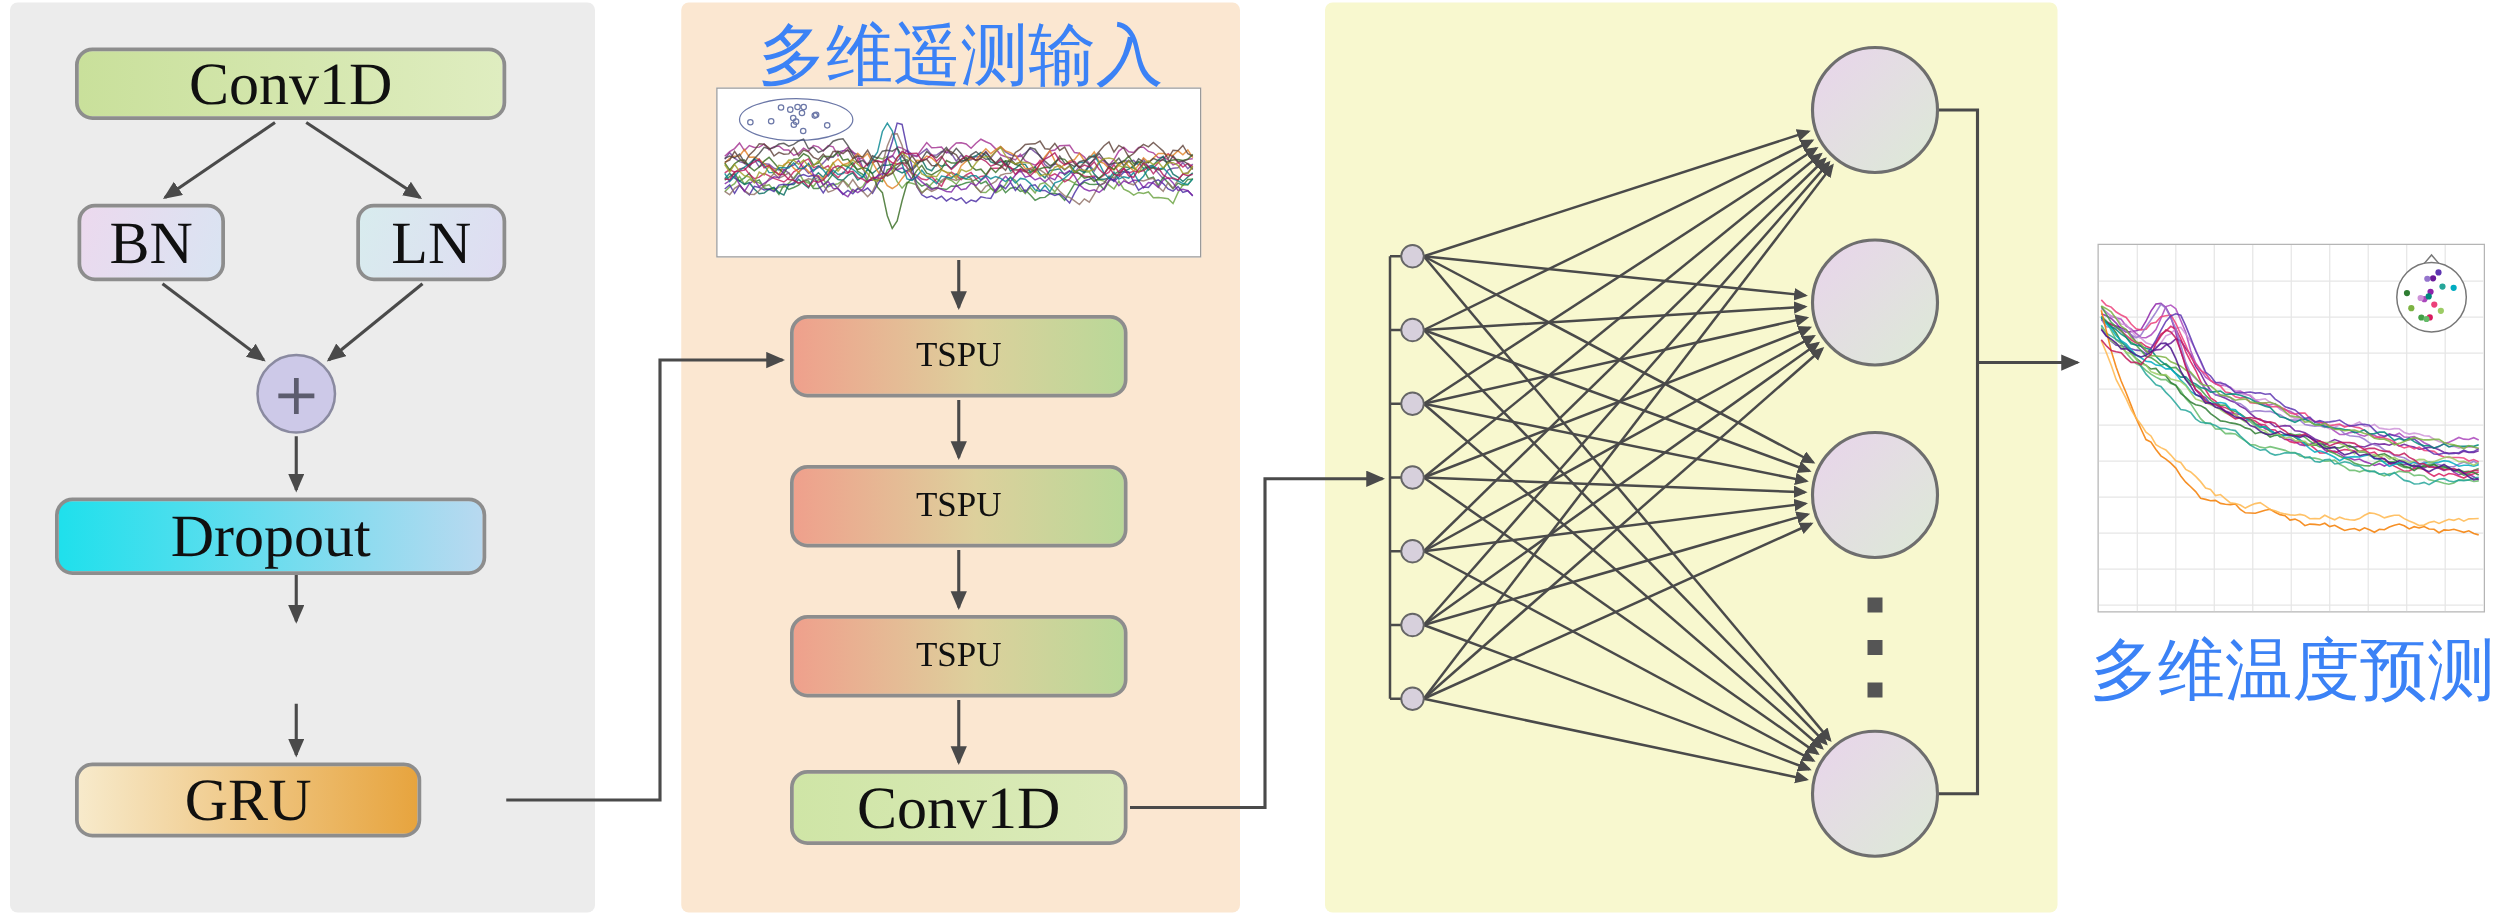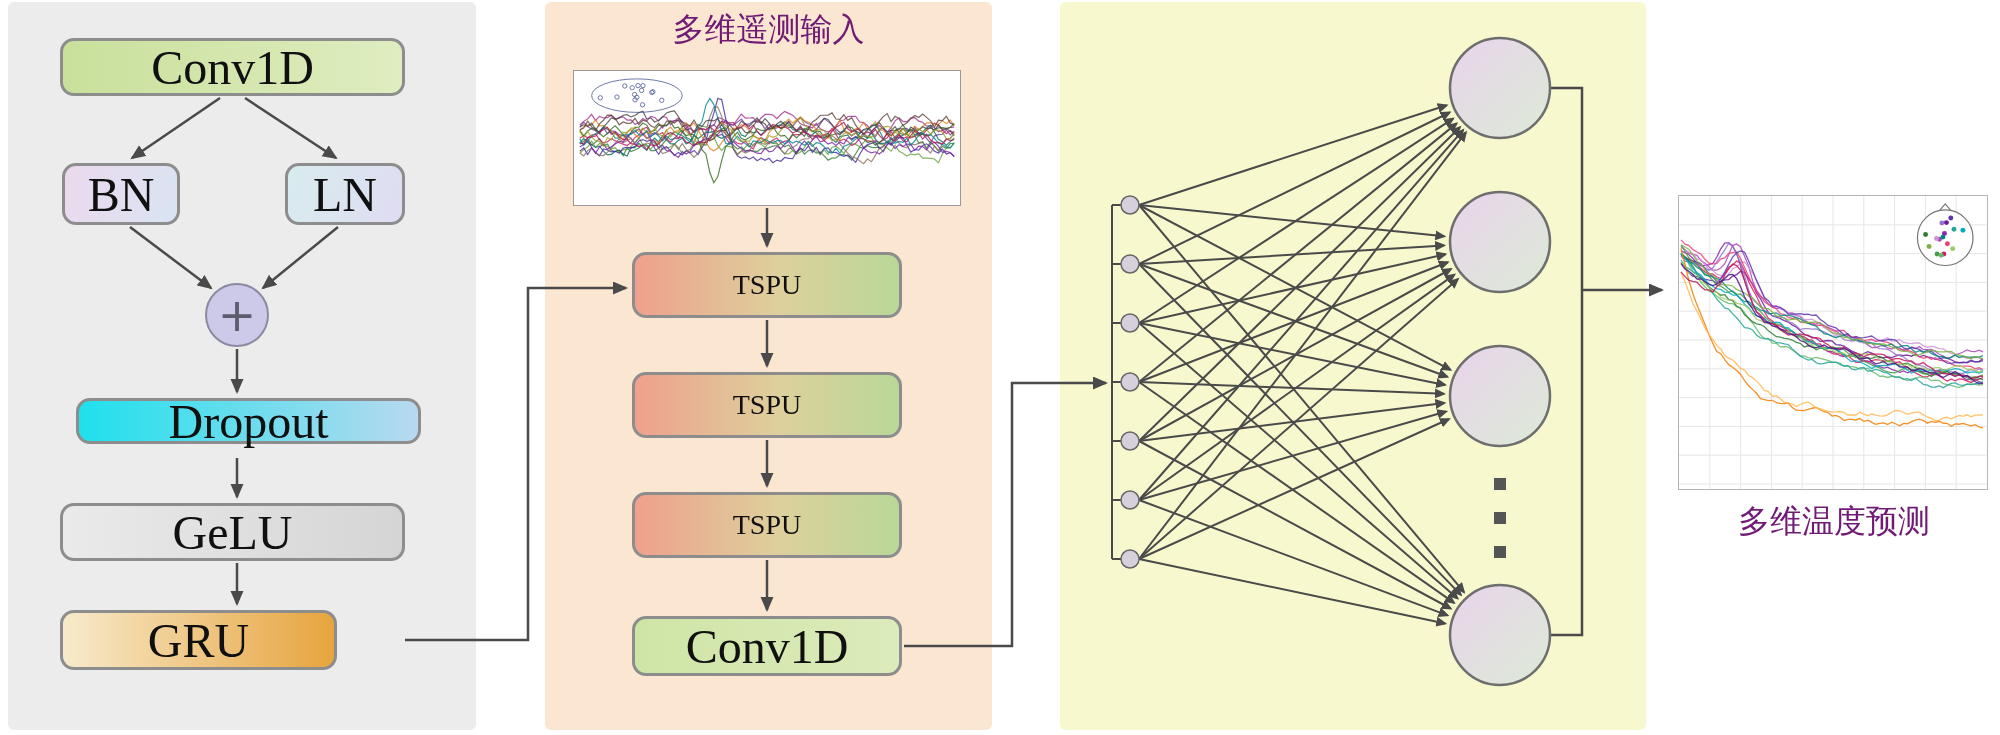--- a/index.html
+++ b/index.html
@@ -12,35 +12,35 @@
   #panel-right{left:1060px;width:586px;background:#f8f8cf}
 
   #wires{position:absolute;left:0;top:0;z-index:1;pointer-events:none}
 
   .block{position:absolute;z-index:2;display:flex;align-items:center;justify-content:center;
          border:3px solid #8d8d8d;border-radius:14px;font-size:48px;color:#101010;
          font-family:"Liberation Serif",serif}
   .blk-conv1d {left:60px; top:38px; width:345px;height:58px;background:linear-gradient(90deg,#c9e09b,#dfedc0)}
   .blk-bn     {left:62px; top:163px;width:118px;height:62px;background:linear-gradient(110deg,#ecd9ee,#d9e4f2)}
   .blk-ln     {left:285px;top:163px;width:120px;height:62px;background:linear-gradient(110deg,#d8ecee,#dfdcf2)}
-  .blk-dropout{left:76px; top:398px;width:345px;height:46px;background:linear-gradient(90deg,#1fe0ec,#b8d9f0)}
+  .blk-dropout{left:44px; top:398px;width:345px;height:62px;background:linear-gradient(90deg,#1fe0ec,#b8d9f0)}
   .blk-gelu   {left:60px; top:503px;width:345px;height:58px;background:linear-gradient(90deg,#eaeaea,#d5d5d5)}
   .blk-gru    {left:60px; top:610px;width:277px;height:60px;background:linear-gradient(90deg,#f7eacb,#e7a43e)}
   .blk-tspu1  {left:632px;top:252px;width:270px;height:66px}
   .blk-tspu2  {left:632px;top:372px;width:270px;height:66px}
   .blk-tspu3  {left:632px;top:492px;width:270px;height:66px}
   .grad-tspu  {background:linear-gradient(90deg,#efa08c,#ddd09c 55%,#b9d898);font-size:28px}
   .blk-conv1d2{left:632px;top:616px;width:270px;height:60px;background:linear-gradient(90deg,#cfe5a6,#dcebbb)}
 
   .plus-circle{position:absolute;left:205px;top:283px;width:64px;height:64px;z-index:2;
                border:2px solid #8a8aa0;border-radius:50%;background:#cdc9e8;
                display:flex;align-items:center;justify-content:center;
                font-size:46px;color:#5c5c6e;font-family:"DejaVu Sans",sans-serif}
 
-  .cn-title{position:absolute;z-index:2;font-size:32px;color:#701a75;text-align:center;
+  .cn-title{position:absolute;z-index:2;font-size:54px;color:#3b82f6;text-align:center;
             font-family:Liberation Mono, monospace}
   #mid-title{left:545px;top:8px;width:447px}
   #out-label{left:1659px;top:500px;width:350px}
 
   #signal-svg{position:absolute;left:573px;top:70px;width:388px;height:136px;
               background:#fff;border:1px solid #9a9a9a;z-index:2}
   #plot-svg{position:absolute;left:1678px;top:195px;width:310px;height:295px;
             background:#fff;border:1px solid #b5b5b5;z-index:2}
 </style>
 </head>
@@ -136,21 +136,20 @@
         <rect x="1494" y="512" width="12" height="12" fill="#555"></rect>
         <rect x="1494" y="546" width="12" height="12" fill="#555"></rect>
       </g>
   </svg>
 
   <div class="block blk-conv1d">Conv1D</div>
   <div class="block blk-ln">LN</div>
   <div class="block blk-bn">BN</div>
   <div class="plus-circle">+</div>
   <div class="block blk-dropout">Dropout</div>
-  <div class="block blk-gelu">GeLU</div>
   <div class="block blk-gru">GRU</div>
 
   <div class="cn-title" id="mid-title">多维遥测输入</div>
   <svg id="signal-svg" viewBox="0 0 388 136">
       <polyline points="4,57.2 8,51.9 12,56.3 16,59.2 20,60.4 24,63.7 28,57.2 32,63.6 36,61.0 40,61.3 44,64.6 48,65.9 52,65.5 56,68.5 60,73.5 64,67.8 68,64.1 72,68.6 76,65.8 80,64.0 84,60.2 88,55.8 92,55.7 96,51.2 100,50.4 104,50.4 108,51.7 112,53.4 116,64.0 120,74.0 124,74.1 128,71.4 132,63.4 136,56.3 140,54.4 144,58.6 148,54.9 152,50.0 156,53.3 160,55.1 164,51.9 168,48.8 172,54.0 176,53.9 180,50.9 184,51.5 188,52.4 192,58.8 196,53.9 200,58.5 204,57.7 208,55.0 212,55.2 216,50.9 220,56.3 224,51.0 228,47.1 232,51.2 236,53.6 240,54.6 244,55.0 248,52.3 252,48.3 256,51.4 260,54.3 264,61.5 268,64.8 272,61.0 276,62.4 280,66.0 284,62.4 288,68.1 292,63.0 296,67.5 300,61.8 304,66.7 308,60.2 312,57.3 316,64.2 320,60.3 324,60.5 328,58.2 332,59.1 336,58.2 340,62.1 344,57.2 348,63.8 352,63.8 356,68.5 360,73.1 364,65.8 368,64.6 372,64.2 376,60.0 380,64.9 384,61.2" fill="none" stroke="#6a3d9a" stroke-width="1.2" opacity="0.8"></polyline>
       <polyline points="4,54.8 8,51.1 12,48.6 16,44.0 20,50.2 24,46.1 28,47.7 32,47.4 36,44.8 40,49.5 44,47.1 48,46.5 52,49.8 56,49.7 60,54.1 64,52.4 68,48.2 72,50.6 76,46.2 80,47.2 84,50.6 88,46.1 92,47.2 96,54.6 100,50.7 104,47.7 108,51.2 112,56.9 116,56.5 120,62.3 124,58.1 128,58.8 132,59.5 136,56.6 140,55.0 144,47.2 148,48.2 152,50.7 156,54.6 160,54.5 164,49.0 168,43.7 172,47.9 176,47.7 180,47.4 184,52.1 188,47.7 192,44.1 196,43.9 200,44.8 204,48.3 208,44.2 212,41.0 216,43.0 220,44.8 224,48.8 228,53.6 232,55.2 236,56.1 240,57.8 244,53.2 248,58.6 252,60.4 256,62.0 260,59.8 264,56.5 268,50.5 272,49.8 276,46.2 280,46.0 284,45.9 288,51.8 292,52.4 296,55.5 300,61.0 304,57.8 308,55.4 312,59.0 316,62.2 320,57.5 324,50.6 328,47.4 332,51.1 336,51.7 340,47.6 344,47.4 348,50.9 352,52.0 356,56.0 360,55.6 364,57.6 368,61.8 372,60.2 376,58.9 380,57.2 384,56.9" fill="none" stroke="#a02c8f" stroke-width="1.2" opacity="0.8"></polyline>
       <polyline points="4,74.3 8,71.3 12,68.5 16,75.0 20,72.3 24,68.6 28,75.6 32,74.1 36,80.6 40,81.9 44,80.6 48,85.8 52,78.1 56,81.8 60,80.2 64,78.2 68,74.5 72,74.8 76,80.9 80,80.9 84,78.4 88,74.3 92,69.1 96,64.6 100,61.7 104,63.6 108,59.8 112,67.2 116,69.5 120,75.4 124,73.0 128,74.1 132,75.3 136,65.9 140,64.0 144,61.5 148,58.7 152,57.5 156,68.3 160,75.5 164,79.1 168,77.2 172,80.9 176,80.6 180,81.1 184,81.8 188,78.9 192,79.1 196,77.8 200,76.3 204,75.6 208,73.6 212,77.0 216,75.1 220,80.6 224,83.6 228,78.8 232,84.4 236,80.8 240,80.0 244,83.3 248,82.2 252,86.1 256,90.6 260,88.5 264,88.2 268,85.1 272,84.9 276,86.2 280,90.5 284,84.0 288,77.3 292,78.5 296,75.8 300,77.5 304,77.7 308,77.3 312,82.0 316,75.0 320,69.7 324,66.8 328,63.3 332,64.0 336,64.3 340,67.5 344,65.6 348,73.0 352,71.7 356,78.4 360,71.9 364,76.5 368,81.2 372,76.6 376,78.5 380,73.6 384,73.5" fill="none" stroke="#2e7d32" stroke-width="1.2" opacity="0.8"></polyline>
       <polyline points="4,83.6 8,79.7 12,77.1 16,71.2 20,77.4 24,73.6 28,75.4 32,76.4 36,79.1 40,77.9 44,82.6 48,79.8 52,79.7 56,76.7 60,72.4 64,67.7 68,75.0 72,76.5 76,79.4 80,73.9 84,73.3 88,79.7 92,77.9 96,77.2 100,74.0 104,77.9 108,83.7 112,81.5 116,79.5 120,73.2 124,61.0 128,55.8 132,57.0 136,54.8 140,66.8 144,75.5 148,80.7 152,76.0 156,76.7 160,78.0 164,84.3 168,81.3 172,77.2 176,73.1 180,75.9 184,72.8 188,74.5 192,77.6 196,72.3 200,73.4 204,73.7 208,80.1 212,84.0 216,84.2 220,80.7 224,84.5 228,82.3 232,77.7 236,71.5 240,74.6 244,80.9 248,85.1 252,80.1 256,84.7 260,77.4 264,76.2 268,79.6 272,83.7 276,78.2 280,73.8 284,74.5 288,76.6 292,72.6 296,67.5 300,67.6 304,74.1 308,74.0 312,75.0 316,78.2 320,81.4 324,75.1 328,81.5 332,83.4 336,86.3 340,84.2 344,85.1 348,83.8 352,88.5 356,88.3 360,88.7 364,89.3 368,93.2 372,84.3 376,78.0 380,78.2 384,72.8" fill="none" stroke="#66a03c" stroke-width="1.2" opacity="0.8"></polyline>
       <polyline points="4,68.3 8,65.6 12,67.8 16,65.1 20,64.2 24,69.5 28,73.0 32,71.8 36,68.7 40,70.8 44,72.8 48,74.2 52,75.7 56,72.7 60,67.5 64,65.1 68,58.9 72,57.0 76,64.1 80,62.7 84,64.6 88,62.5 92,68.6 96,72.2 100,67.8 104,68.8 108,62.0 112,57.7 116,65.2 120,60.7 124,59.8 128,58.5 132,59.8 136,56.7 140,60.1 144,61.3 148,60.0 152,63.7 156,68.8 160,70.3 164,73.3 168,74.1 172,71.3 176,75.7 180,79.2 184,71.1 188,67.7 192,70.2 196,73.9 200,69.9 204,68.0 208,73.2 212,71.2 216,70.7 220,64.8 224,64.6 228,64.5 232,60.8 236,64.4 240,65.8 244,65.8 248,67.6 252,64.6 256,63.5 260,58.1 264,64.3 268,71.0 272,69.1 276,71.5 280,75.6 284,73.3 288,68.3 292,68.8 296,71.0 300,71.5 304,70.8 308,72.7 312,70.2 316,67.8 320,61.6 324,68.1 328,64.6 332,68.3 336,67.0 340,67.6 344,66.5 348,63.6 352,64.4 356,60.1 360,57.1 364,52.7 368,55.5 372,59.7 376,63.6 380,60.7 384,63.3" fill="none" stroke="#c2185b" stroke-width="1.2" opacity="0.8"></polyline>
       <polyline points="4,73.0 8,68.7 12,72.6 16,74.9 20,77.6 24,76.3 28,81.4 32,85.2 36,84.7 40,81.5 44,80.1 48,84.4 52,86.3 56,77.8 60,77.8 64,73.5 68,77.2 72,80.5 76,72.4 80,68.2 84,71.9 88,65.8 92,70.2 96,73.7 100,74.3 104,70.4 108,68.2 112,74.0 116,71.5 120,65.6 124,68.6 128,65.4 132,61.9 136,62.2 140,61.3 144,66.4 148,68.4 152,66.4 156,64.5 160,61.0 164,57.5 168,64.9 172,66.6 176,61.0 180,62.8 184,61.7 188,64.8 192,60.6 196,58.4 200,58.3 204,55.9 208,54.4 212,51.7 216,54.0 220,59.4 224,60.8 228,59.3 232,58.9 236,66.8 240,64.7 244,61.2 248,61.4 252,67.6 256,63.4 260,69.1 264,72.4 268,66.4 272,65.8 276,65.0 280,70.1 284,67.0 288,68.2 292,65.8 296,68.2 300,62.9 304,69.2 308,73.5 312,73.5 316,72.7 320,74.5 324,68.3 328,67.1 332,65.2 336,62.6 340,59.6 344,64.8 348,63.0 352,61.9 356,57.9 360,54.9 364,62.1 368,69.4 372,71.7 376,75.4 380,71.7 384,68.3" fill="none" stroke="#00695c" stroke-width="1.2" opacity="0.8"></polyline>

